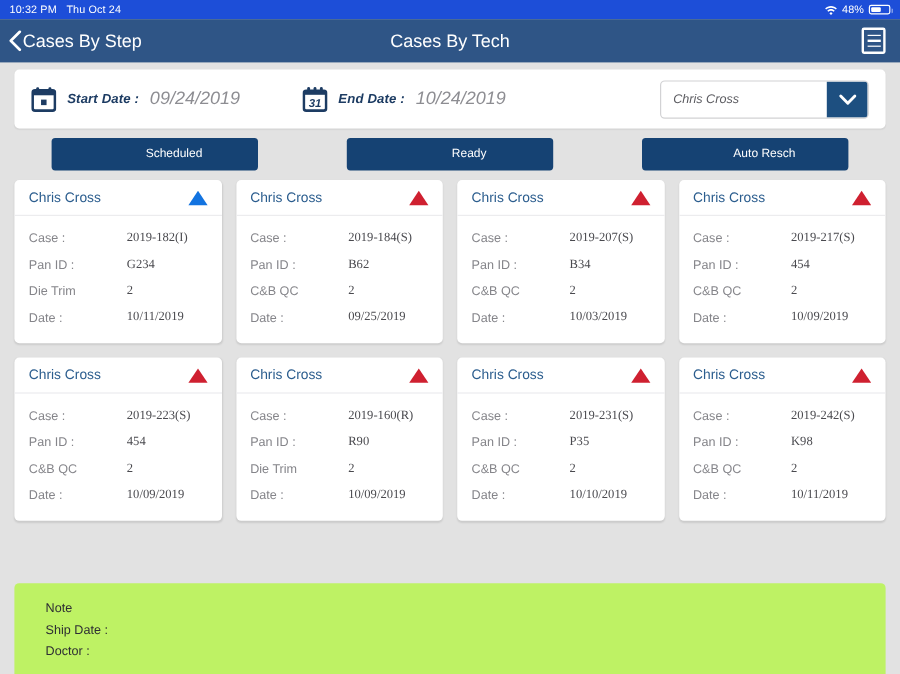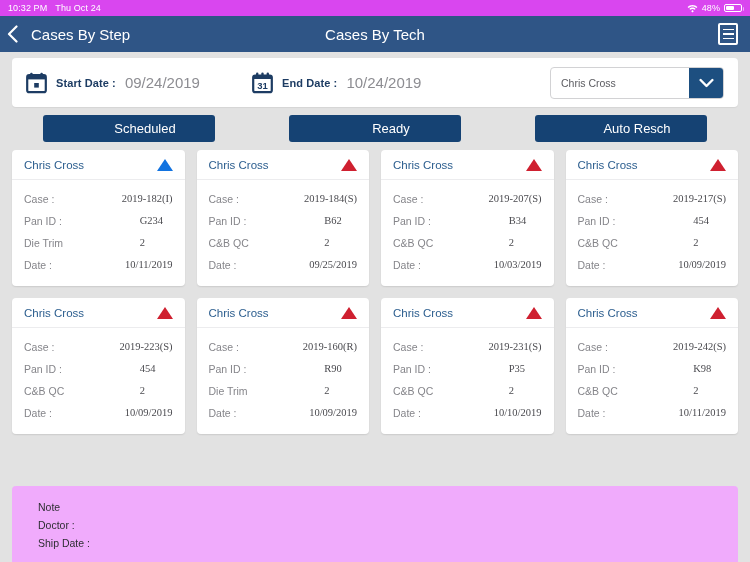--- a/index.html
+++ b/index.html
@@ -7,21 +7,21 @@
     width: 750px; height: 562px;
     overflow: hidden;
     background: #e2e2e2;
     font-family: "Liberation Sans", sans-serif;
     -webkit-font-smoothing: antialiased;
   }
 
   
   .statusbar {
     height: 16px;
-    background: #d946ef;
+    background: #1d4ed8;
     display: flex;
     align-items: center;
     padding: 0 8px;
     color: #ffffff;
     font-size: 9px;
     letter-spacing: 0.1px;
   }
   .sb-left { display: flex; gap: 8px; align-items: center; }
   .sb-spacer { flex: 1; }
   .sb-right { display: flex; gap: 4px; align-items: center; }
@@ -57,21 +57,21 @@
     display: flex;
     align-items: center;
     position: relative;
     padding: 0 12px 0 6px;
   }
   .nav-back {
     display: flex;
     align-items: center;
     color: #ffffff;
     font-size: 15px;
-    gap: 12px;
+    gap: 0;
     cursor: pointer;
   }
   .chev-left {
     width: 13px; height: 18px;
     display: inline-block;
     position: relative;
   }
   .nav-title {
     position: absolute;
     left: 0; right: 0;
@@ -89,21 +89,21 @@
     flex-direction: column;
     justify-content: center;
     align-items: center;
     gap: 3px;
     cursor: pointer;
     z-index: 2;
   }
   .nav-menu i { display: block; width: 11px; height: 1.5px; background: #ffffff; }
 
   
-  .filterbar-wrap { padding: 6px 12px 0 12px; }
+  .filterbar-wrap { padding: 6px 12px 0 12px; font-style: italic; }
   .filterbar {
     background: #ffffff;
     border-radius: 4px;
     height: 49px;
     display: flex;
     align-items: center;
     padding: 0 14px;
     box-shadow: 0 1px 1px rgba(0,0,0,0.06);
   }
   .date-group { display: flex; align-items: center; gap: 9px; }
@@ -152,21 +152,21 @@
     padding: 8px 12px 0 12px;
     gap: 12px;
   }
   .tab-btn {
     flex: 1;
     height: 27px;
     background: #154273;
     color: #ffffff;
     border: none;
     border-radius: 3px;
-    font-size: 13px;
+    font-size: 10px;
     font-family: "Liberation Sans", sans-serif;
     cursor: pointer;
     max-width: 172px;
     margin: 0 auto;
     padding-left: 32px;
   }
   .tab-cell { flex: 1; display: flex; justify-content: center; }
 
   
   .grid {
@@ -199,37 +199,36 @@
     border-left: 8px solid transparent;
     border-right: 8px solid transparent;
     border-bottom: 12px solid #cf2030;
   }
   .tri.up-blue { border-bottom-color: #1273e0; }
   .card-body { padding: 8px 12px 10px 12px; }
   .row {
     display: flex;
     font-size: 10.5px;
     line-height: 22px;
-    gap: 34px;
   }
   .row .k {
     width: 55%;
     color: #85858a;
     white-space: nowrap;
   }
   .row .v {
     color: #4a4a4f;
     white-space: nowrap;
     font-family: Liberation Serif, serif;
   }
 
   
   .note-wrap { padding: 0 12px; position: absolute; left: 0; right: 0; bottom: 0; }
   .note-panel {
-    background: #f0abfc;
+    background: #bef264;
     border-radius: 4px 4px 0 0;
     padding: 12px 26px 10px 26px;
     min-height: 76px;
   }
   .note-line {
     font-size: 10.5px;
     color: #2e2e33;
     line-height: 18px;
   }
 </style>
@@ -523,16 +522,16 @@
           <span class="k">Date :</span>
           <span class="v">10/11/2019</span>
         </div>
       </div>
     </div>
   </div>
 
 <div class="note-wrap">
   <div class="note-panel" id="note">
       <div class="note-line">Note</div>
+      <div class="note-line">Ship Date :</div>
       <div class="note-line">Doctor :</div>
-      <div class="note-line">Ship Date :</div>
     </div>
 </div>
 
 </body></html>

